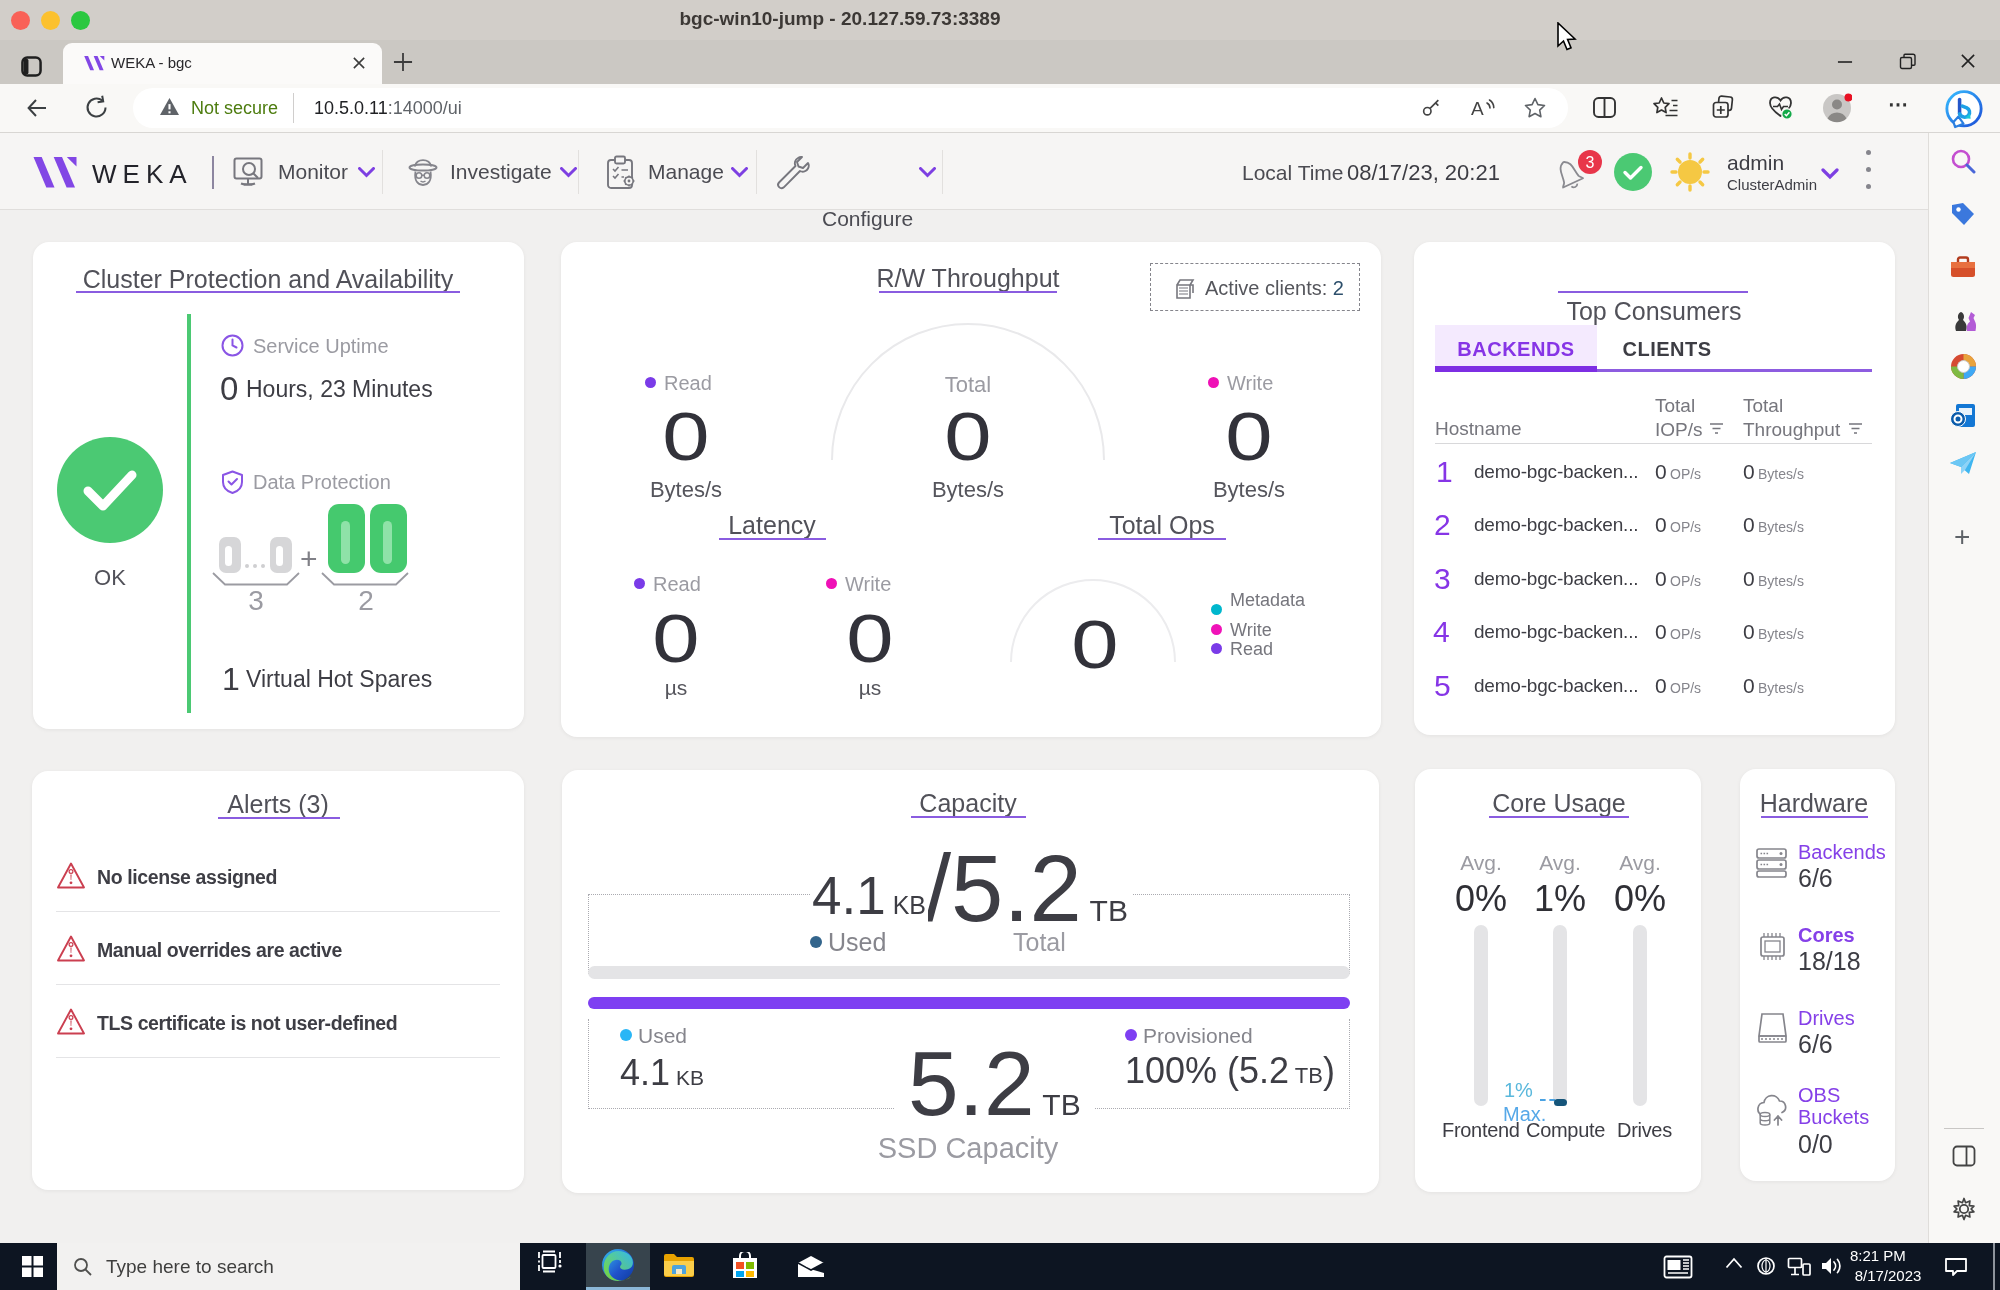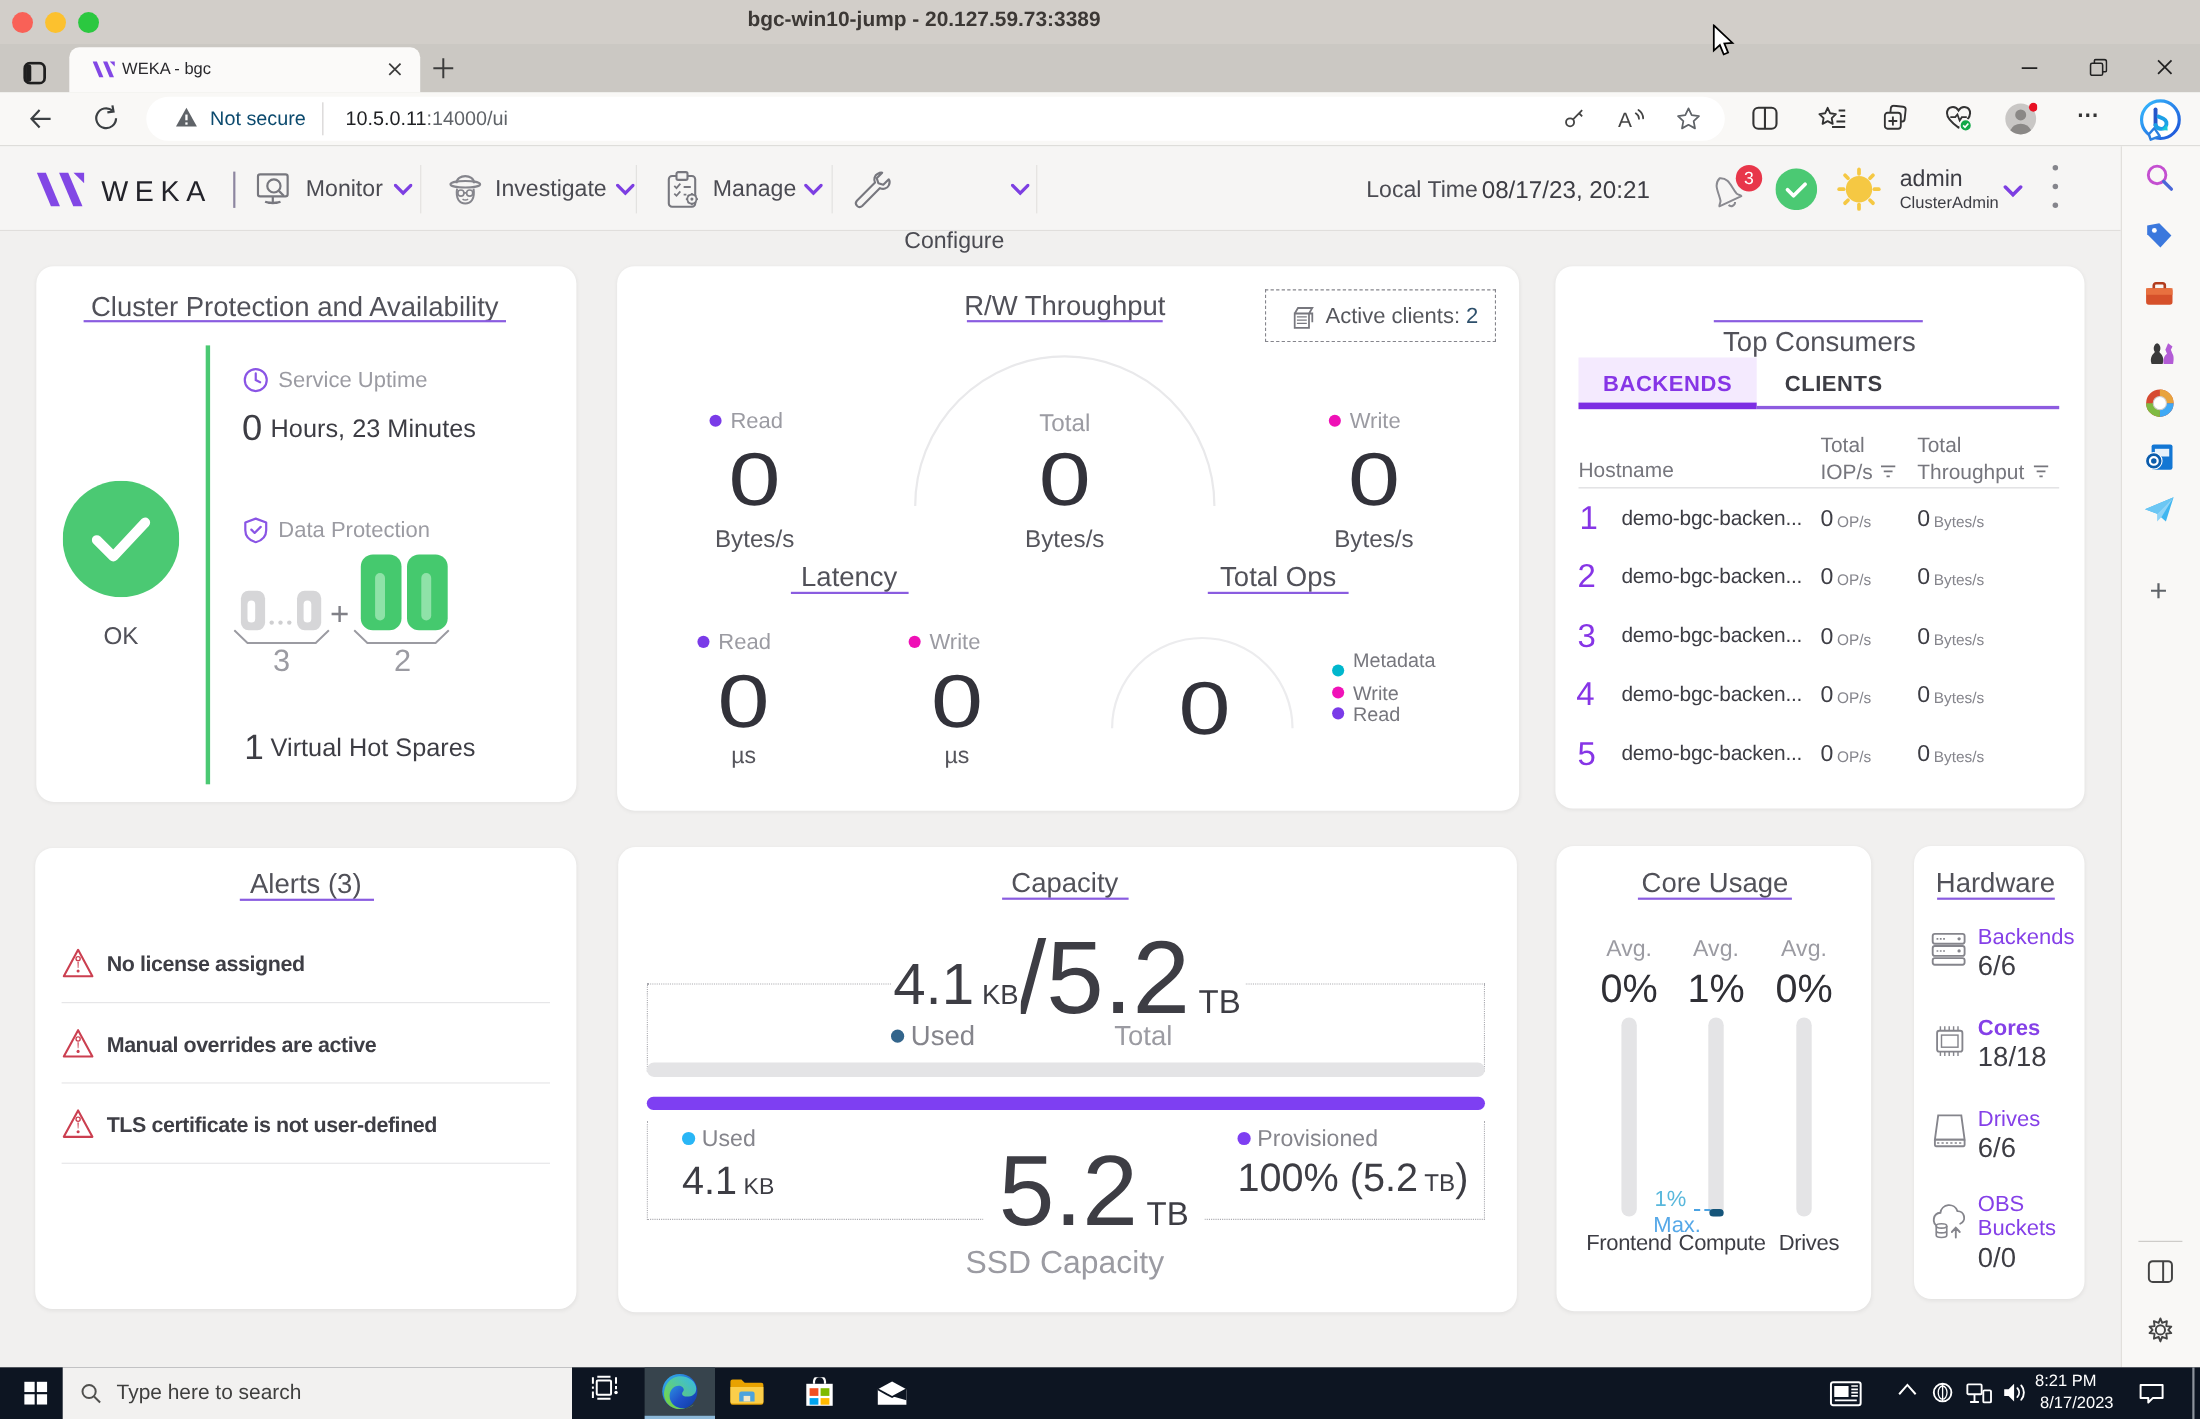--- a/index.html
+++ b/index.html
@@ -81,21 +81,21 @@
   <svg class="abs" style="left:84px; top:95px;" width="25" height="25" viewBox="0 0 25 25">
     <path d="M21.5 12.5 a9 9 0 1 1 -3.2-6.9" fill="none" stroke="#3c4043" stroke-width="2"></path>
     <path d="M18.2 0.8 L19.2 6.4 L13.6 7.2" fill="none" stroke="#3c4043" stroke-width="2"></path>
   </svg>
   <div class="pill"></div>
   <svg class="abs" style="left:159px; top:97px;" width="21" height="19" viewBox="0 0 22 20">
     <path d="M11 1 L21 19 H1 Z" fill="#5f6368"></path>
     <rect x="9.9" y="7.5" width="2.2" height="5.5" fill="#fff"></rect>
     <rect x="9.9" y="15" width="2.2" height="2.2" fill="#fff"></rect>
   </svg>
-  <div class="abs" style="left:191px; top:98px; font-size:18px; color:#0c4a6e;">Not secure</div>
+  <div class="abs" style="left:191px; top:98px; font-size:18px; color:#4d7c0f;">Not secure</div>
   <div class="abs" style="left:293px; top:93px; width:1px; height:30px; background:#d0cecd;"></div>
   <div class="abs" style="left:314px; top:98px; font-size:18px;"><span style="color:#202124;">10.5.0.11</span><span style="color:#5f6368;">:14000/ui</span></div>
   <svg class="abs" style="left:1420px; top:97px;" width="22" height="22" viewBox="0 0 24 24">
     <circle cx="8" cy="15.5" r="4" fill="none" stroke="#444" stroke-width="1.8"></circle>
     <path d="M11 12.5 L20 3.5 M17 6.5 L20 9.5" fill="none" stroke="#444" stroke-width="1.8"></path>
   </svg>
   <svg class="abs" style="left:1471px; top:97px;" width="26" height="22" viewBox="0 0 26 22">
     <text x="0" y="18" font-size="19" fill="#444" font-family="Liberation Sans">A</text>
     <path d="M16 6 a6 6 0 0 1 3 5 M18.5 3 a9.5 9.5 0 0 1 4.3 7.6" fill="none" stroke="#444" stroke-width="1.6" stroke-linecap="round"></path>
   </svg>

